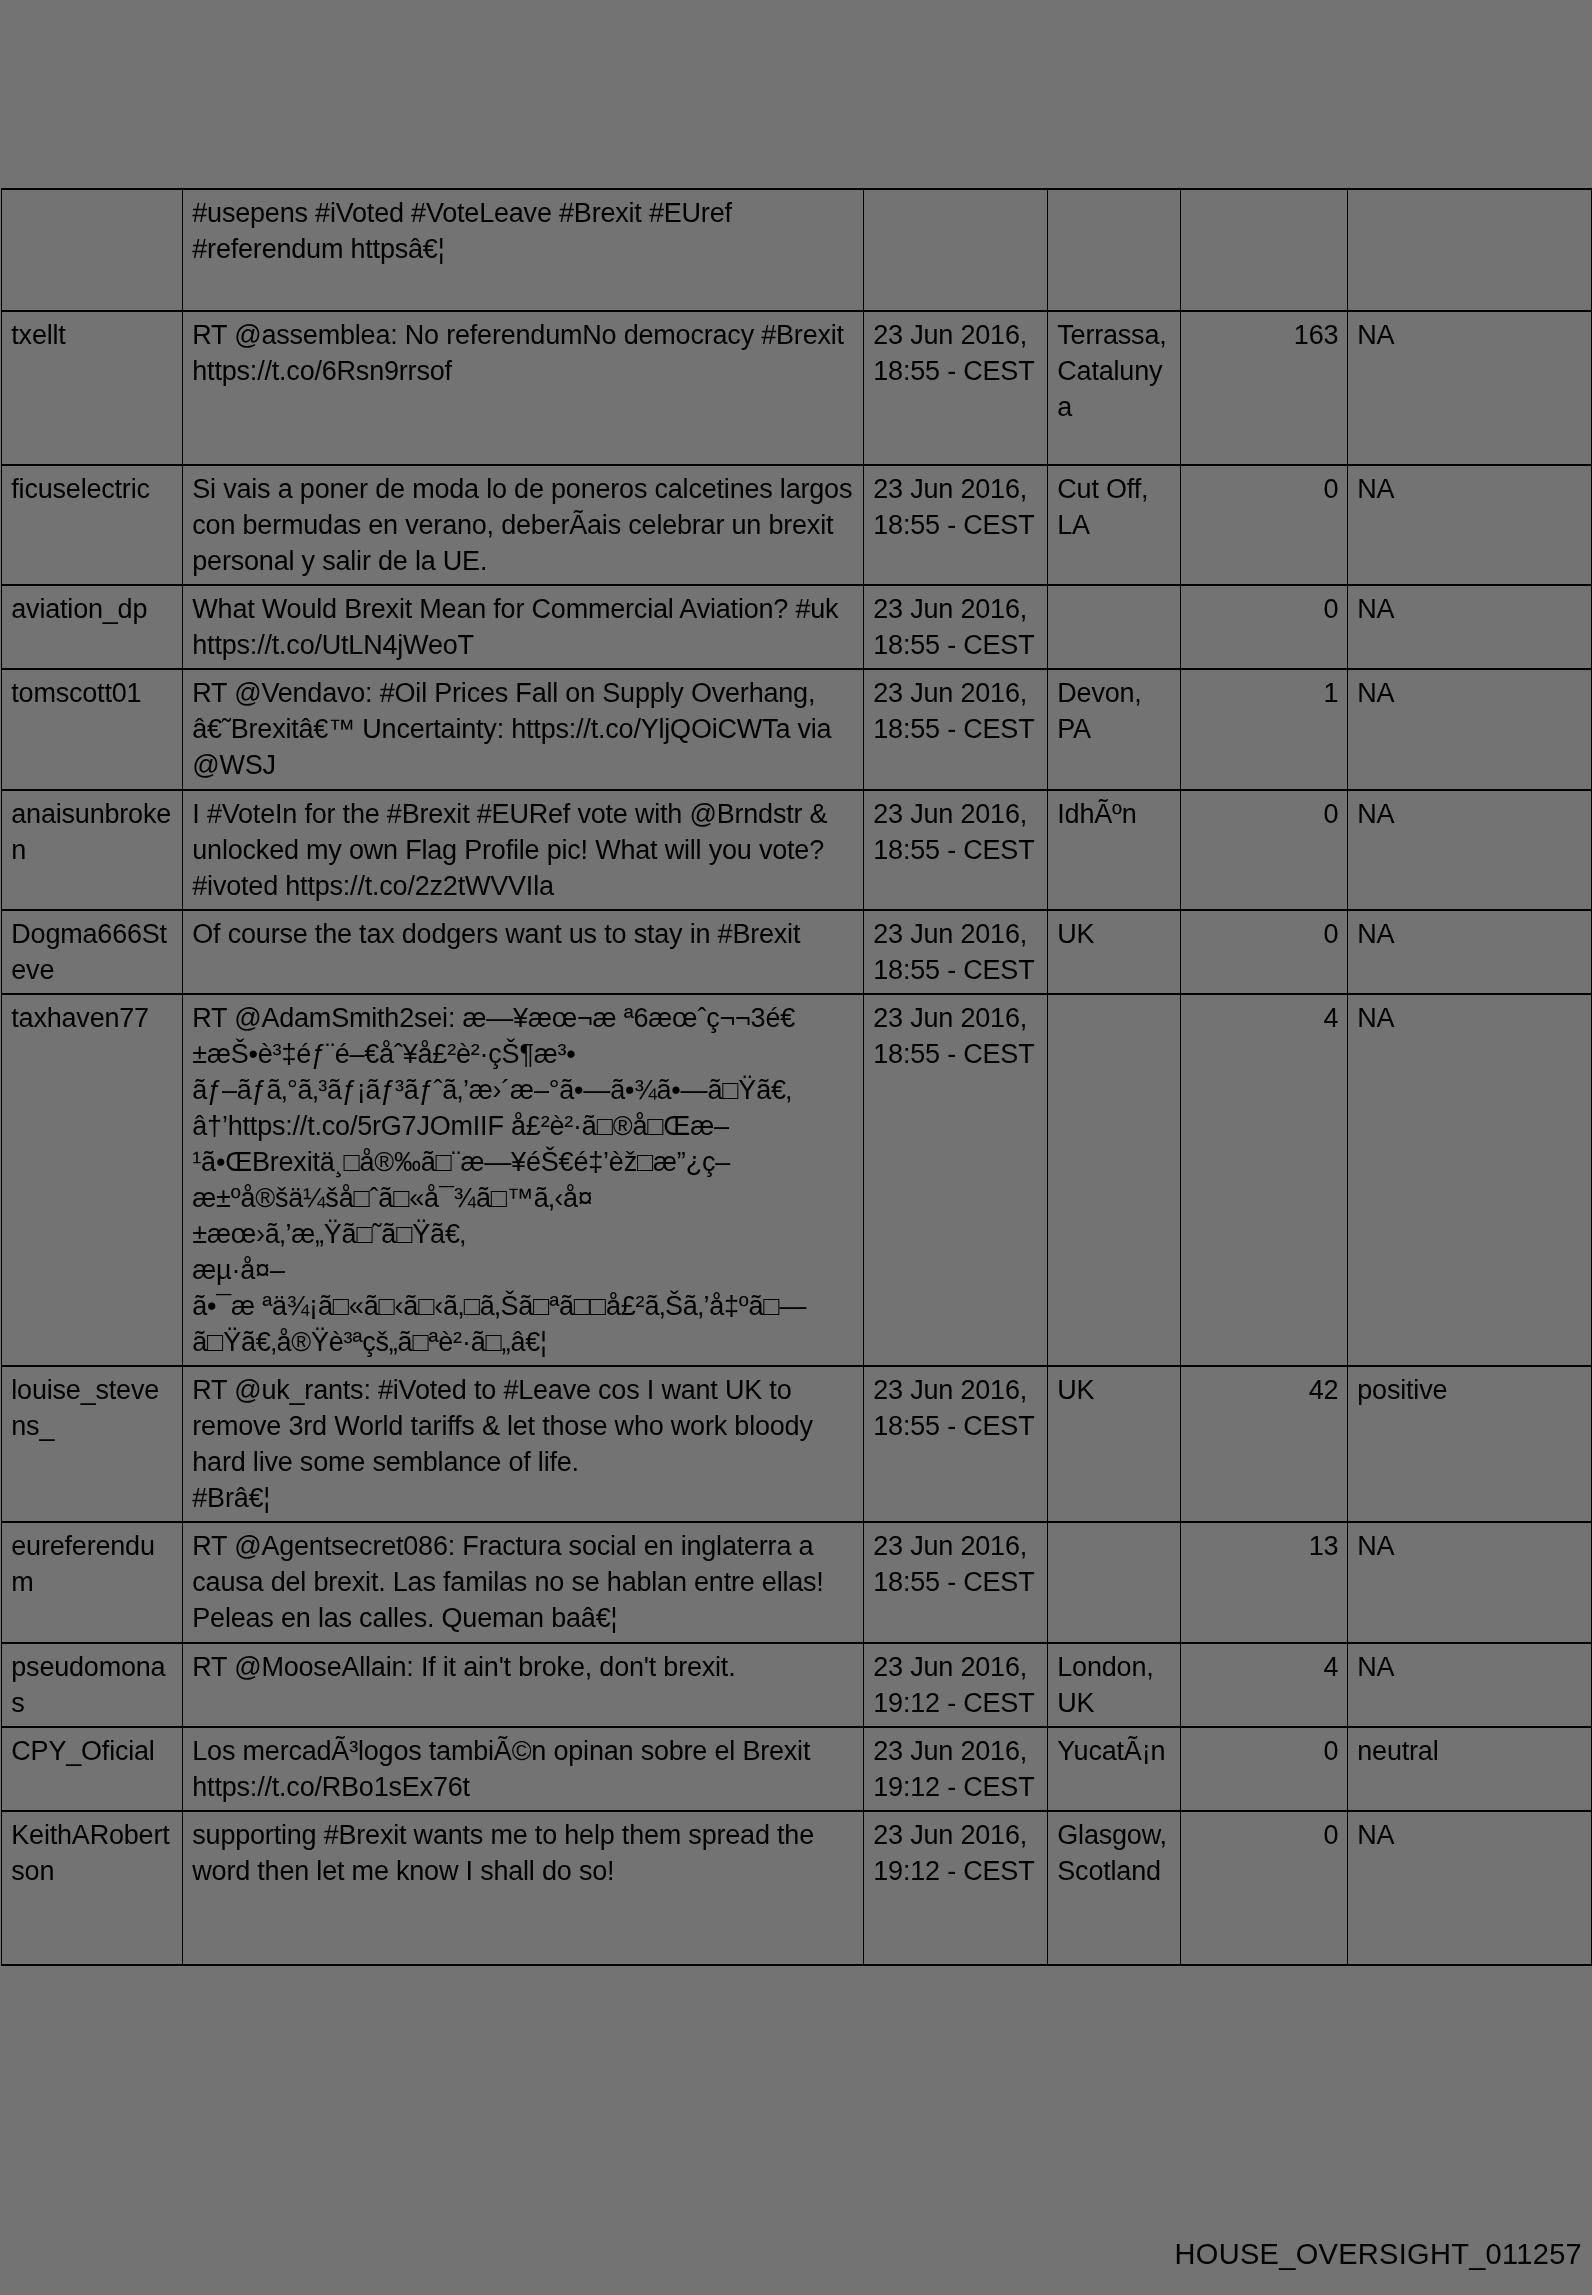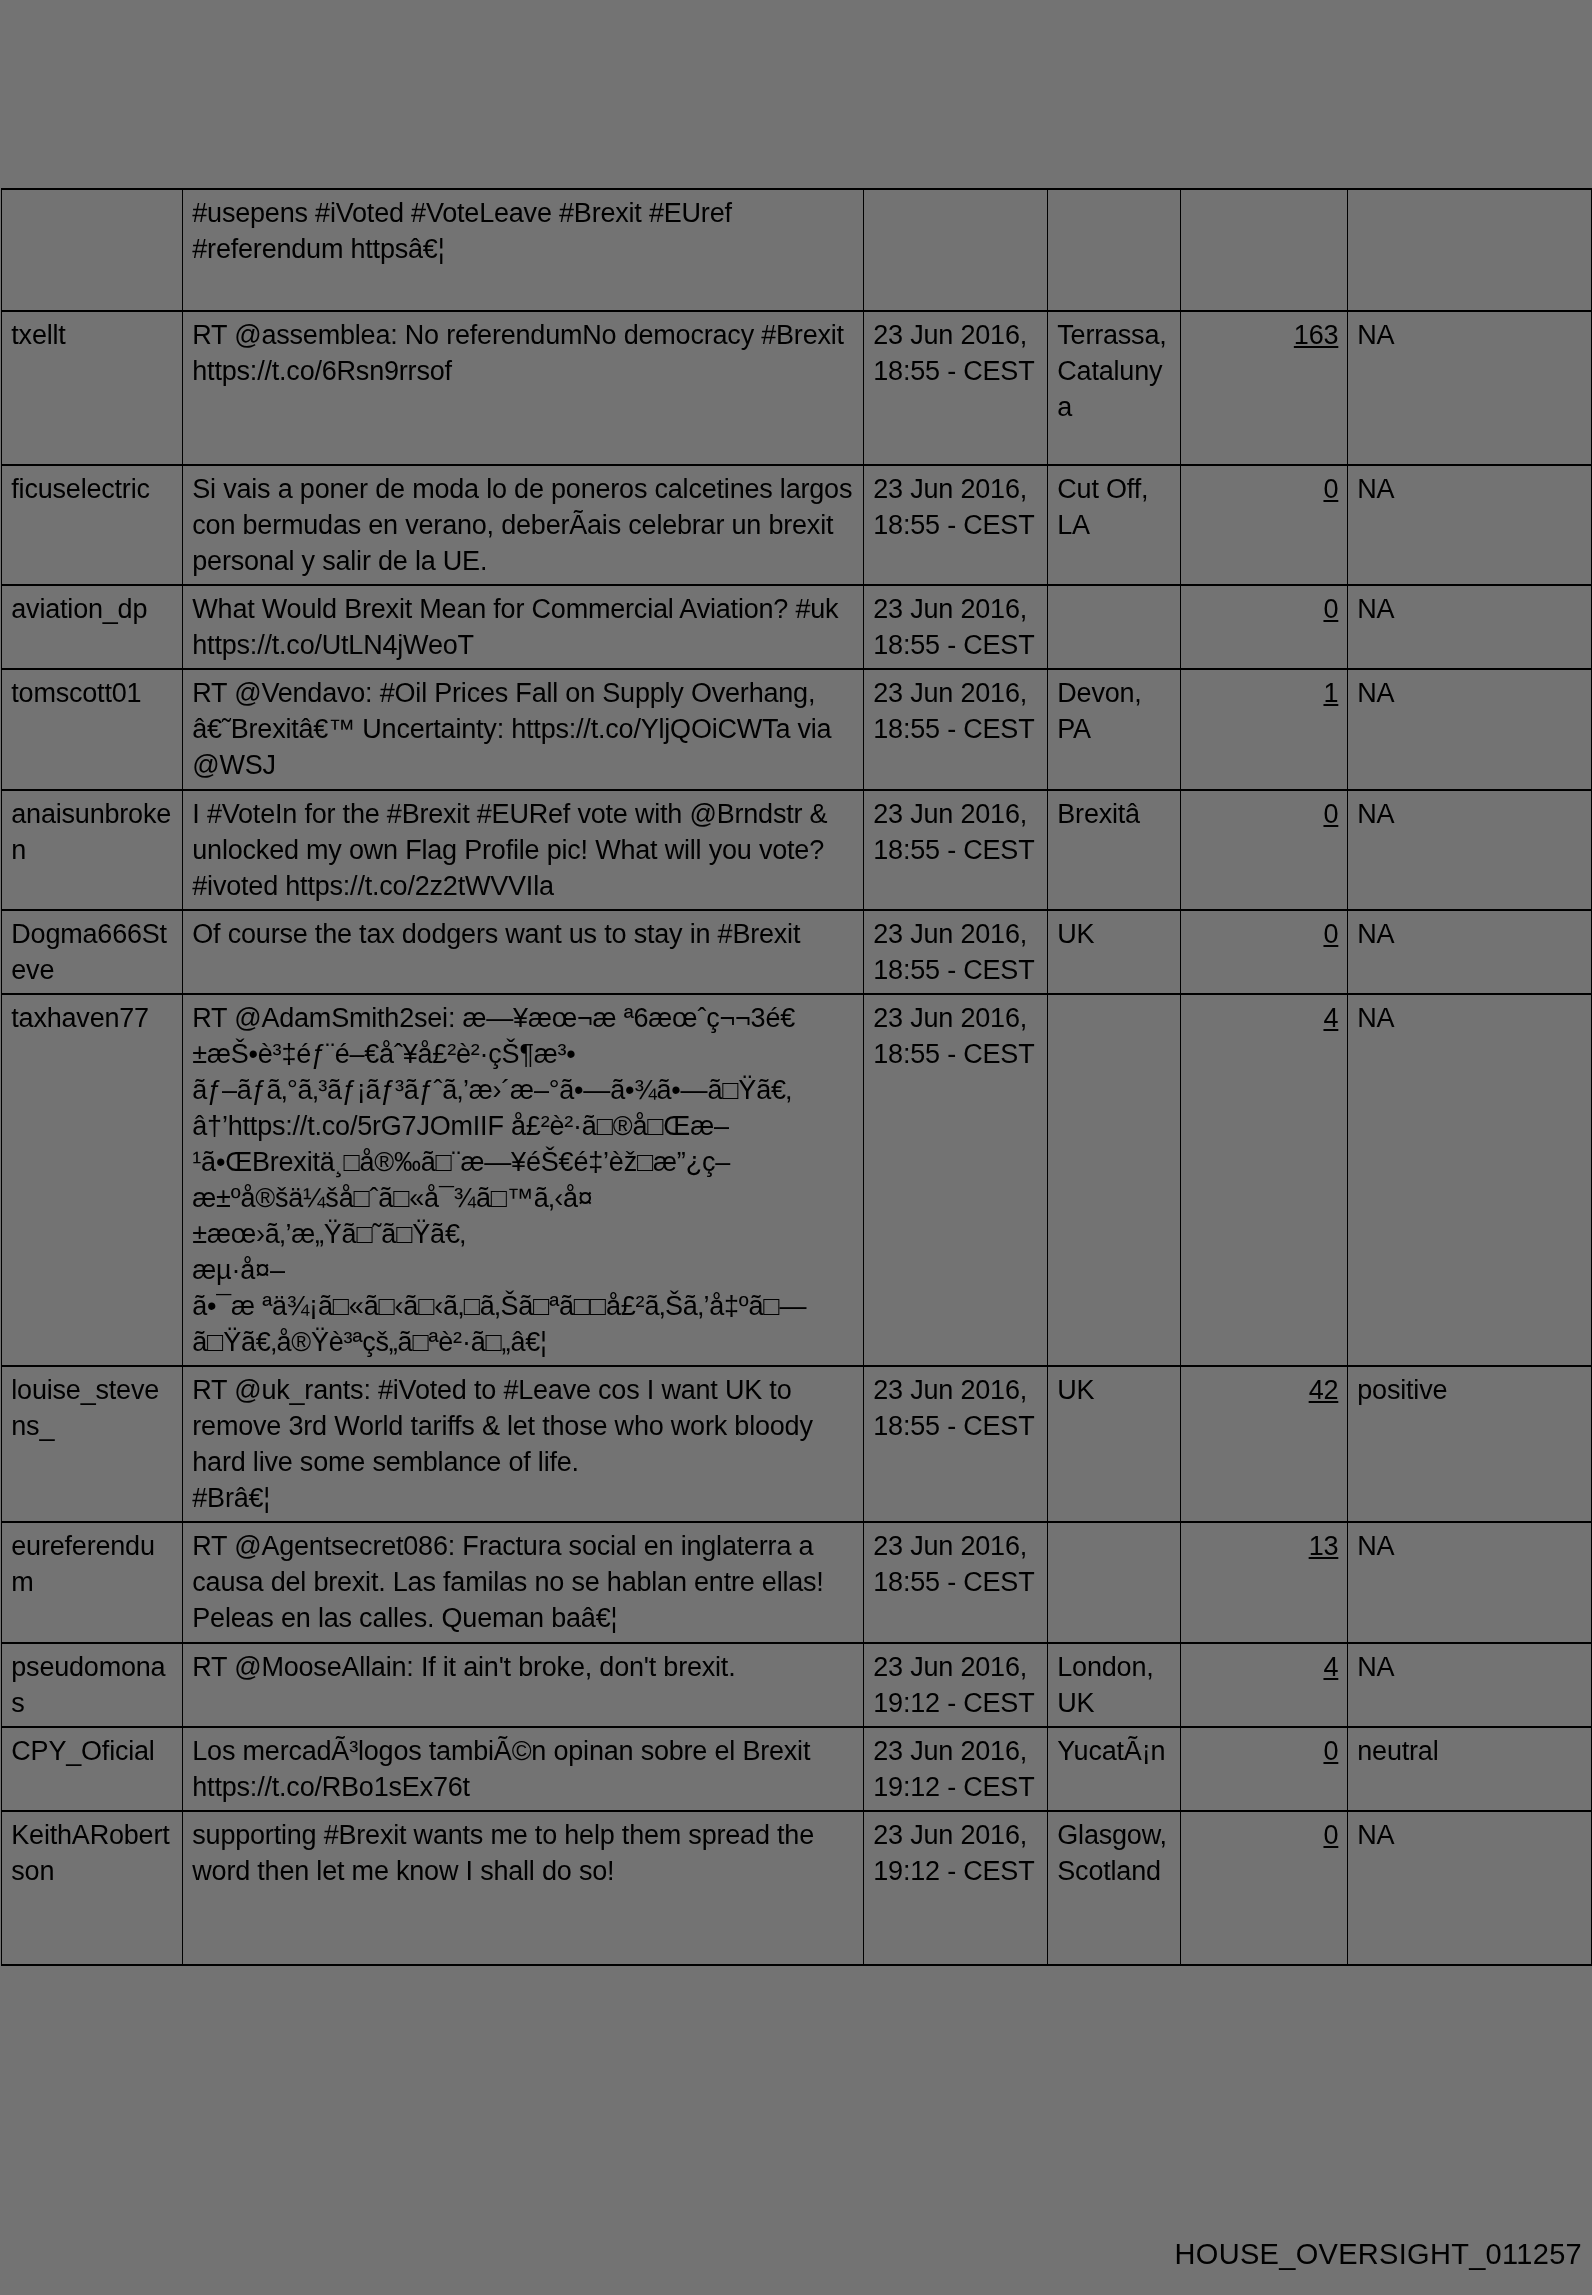--- a/index.html
+++ b/index.html
@@ -28,21 +28,21 @@
     vertical-align:top;
     padding:5.1px 9px;
     font-size:27px;
     line-height:36px;
     letter-spacing:-0.2px;
     overflow-wrap:break-word;
     word-break:break-word;
     box-sizing:border-box;
   }
   td.c-tweet { white-space:pre-wrap; }
-  td.c-num   { text-align:right;text-decoration:underline; }
+  td.c-num   { text-align:right; }
   .footer {
     position:absolute;
     top:2238px;
     right:10px;
     font-size:29px;
     letter-spacing:0.3px;
     font-family:"Liberation Sans", sans-serif;
     color:#000;
   }
 </style>
@@ -98,21 +98,21 @@
         <td class="c-tweet">RT @Vendavo: #Oil Prices Fall on Supply Overhang, â€˜Brexitâ€™ Uncertainty: https://t.co/YljQOiCWTa via @WSJ</td>
         <td class="c-date">23 Jun 2016, 18:55 - CEST</td>
         <td class="c-loc">Devon, PA</td>
         <td class="c-num">1</td>
         <td class="c-sent">NA</td>
       </tr>
       <tr style="height:108px">
         <td class="c-user">anaisunbroken</td>
         <td class="c-tweet">I #VoteIn for the #Brexit #EURef vote with @Brndstr &amp; unlocked my own Flag Profile pic! What will you vote? #ivoted https://t.co/2z2tWVVIla</td>
         <td class="c-date">23 Jun 2016, 18:55 - CEST</td>
-        <td class="c-loc">Brexitâ</td>
+        <td class="c-loc">IdhÃºn</td>
         <td class="c-num">0</td>
         <td class="c-sent">NA</td>
       </tr>
       <tr style="height:72px">
         <td class="c-user">Dogma666Steve</td>
         <td class="c-tweet">Of course the tax dodgers want us to stay in #Brexit</td>
         <td class="c-date">23 Jun 2016, 18:55 - CEST</td>
         <td class="c-loc">UK</td>
         <td class="c-num">0</td>
         <td class="c-sent">NA</td>

